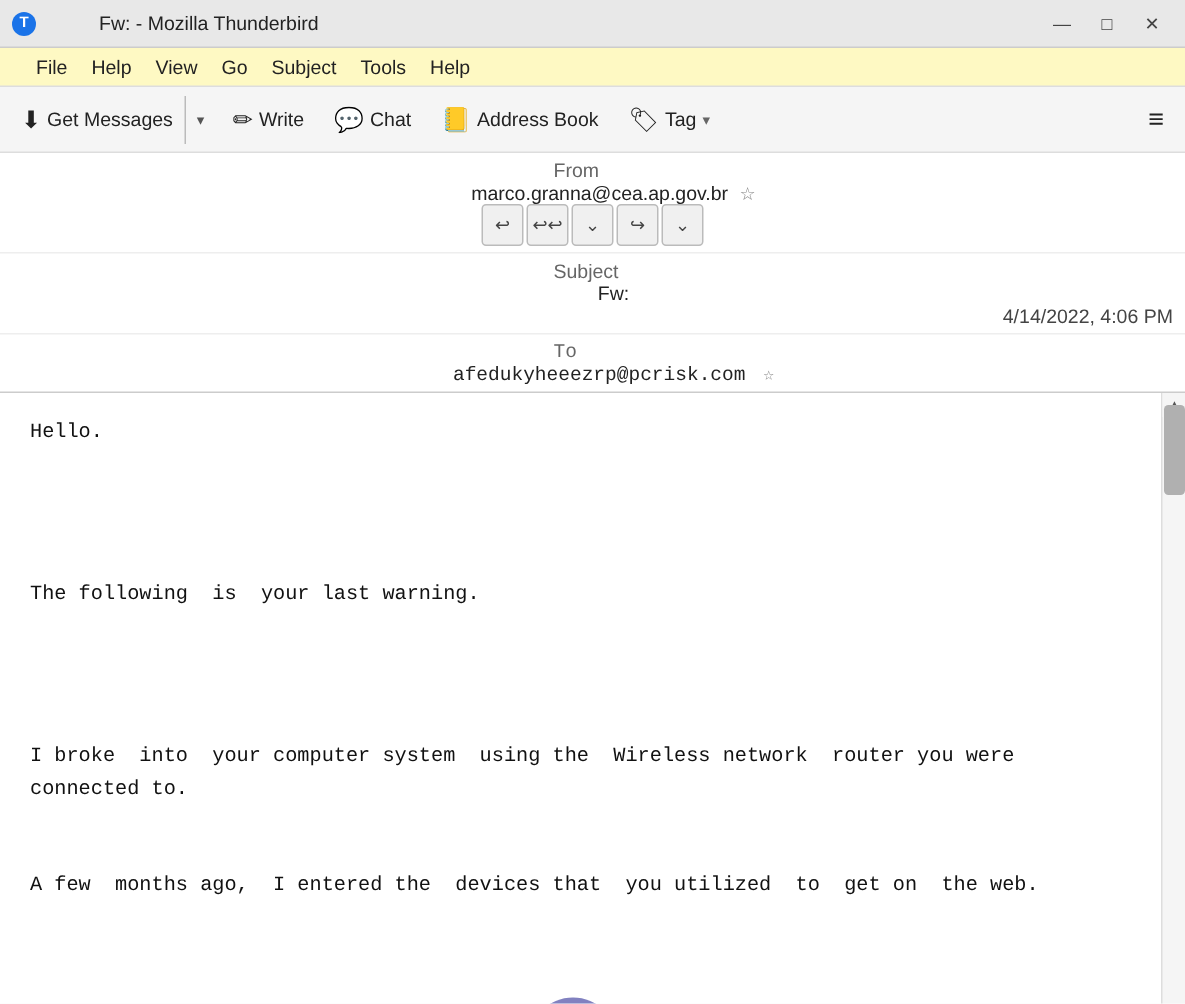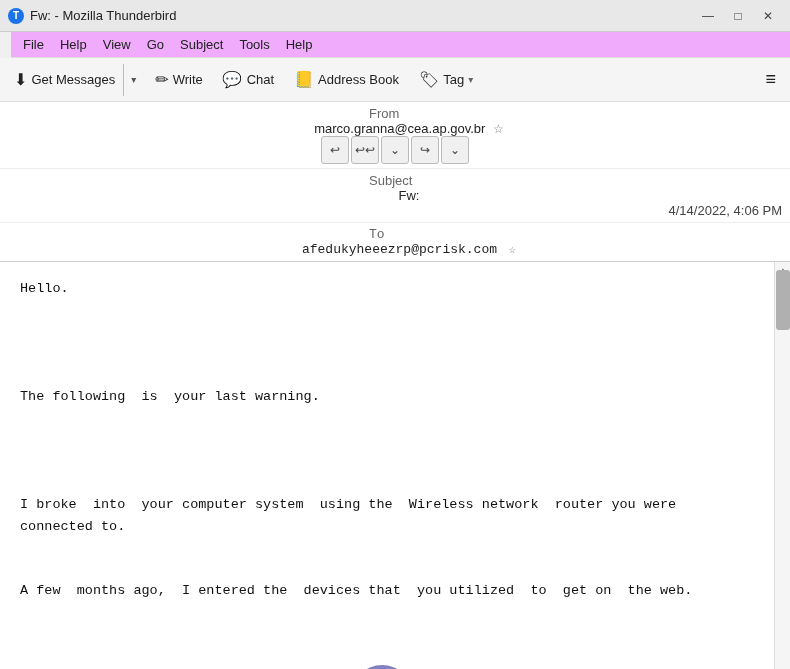--- a/index.html
+++ b/index.html
@@ -32,47 +32,47 @@
       align-items: center;
       justify-content: center;
       font-size: 10px;
       color: white;
       font-weight: bold;
     }
     .title-bar-text {
       flex: 1;
       font-size: 13px;
       color: #222;
+      margin-left: 36px;
     }
     .title-bar-controls {
       display: flex;
       gap: 2px;
     }
     .title-bar-btn {
       width: 28px;
       height: 22px;
       border: none;
       background: transparent;
       cursor: pointer;
       display: flex;
       align-items: center;
       justify-content: center;
       font-size: 12px;
       color: #444;
     }
 
     
     .menu-bar {
-      background: #f0abfc;
+      background: #fef9c3;
       height: 26px;
       display: flex;
       align-items: center;
-      padding: 0 4px;
+      padding: 0 16px;
       border-bottom: 1px solid #ddd;
-      margin-left: 11px;
     }
     .menu-item {
       padding: 2px 8px;
       font-size: 13px;
       color: #222;
       cursor: pointer;
       border-radius: 3px;
     }
 
     

